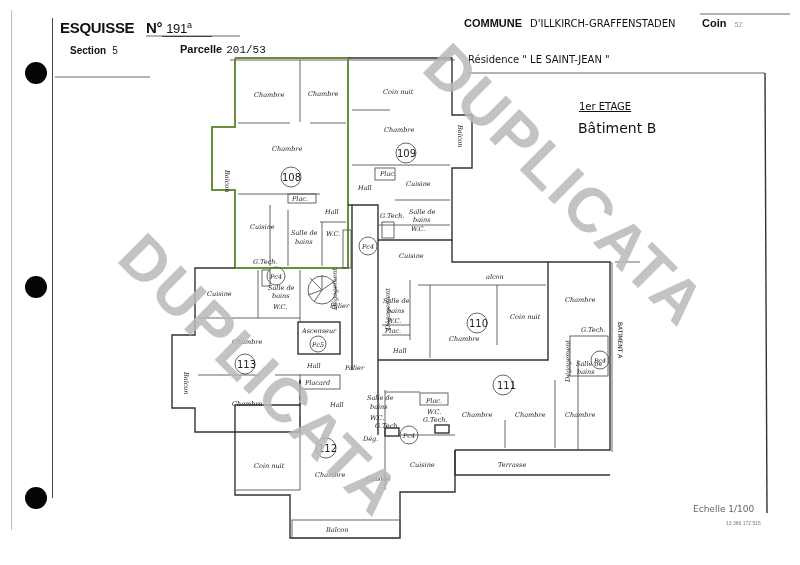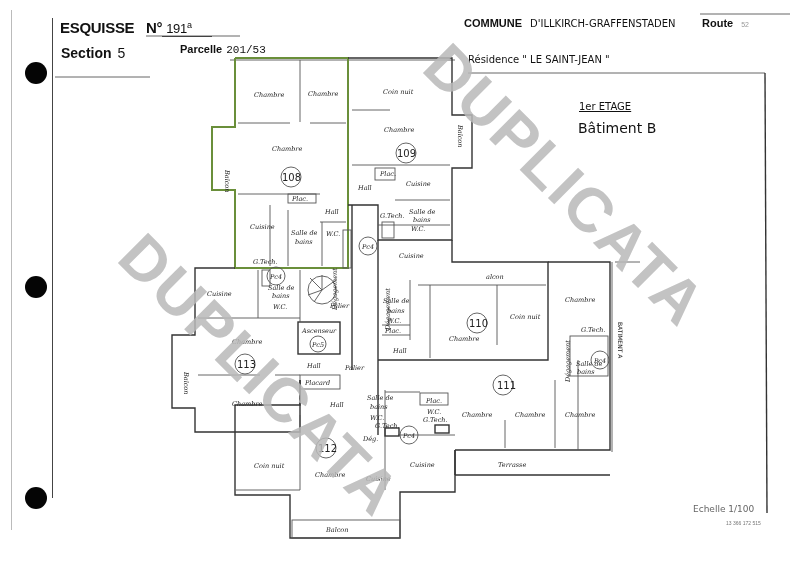--- a/index.html
+++ b/index.html
@@ -5,21 +5,21 @@
   html, body { margin: 0; padding: 0; background: #ffffff; }
   body { width: 800px; height: 565px; position: relative; overflow: hidden; font-family: "Liberation Sans", sans-serif; color: #111; }
   .page { position: absolute; left: 0; top: 0; width: 800px; height: 544px; }
   .hole { position: absolute; width: 22px; height: 22px; border-radius: 50%; background: #050505; left: 25px; }
   .frame-left { position: absolute; left: 52px; top: 18px; width: 1px; height: 480px; background: #444; }
   .frame-left-outer { position: absolute; left: 11px; top: 10px; width: 1px; height: 520px; background: #bbb; }
   .hdr { position: absolute; white-space: nowrap; }
   .esq { left: 60px; top: 19px; font-size: 15px; font-weight: bold; letter-spacing: -0.3px; }
   .esq .num { font-weight: normal; font-size: 13px; border-bottom: 1px solid #333; padding: 0 20px 0 4px; }
   .esq sup { font-size: 9px; font-weight: normal; }
-  .sec { left: 61px; top: 45px; font-size: 14px; font-weight: bold; }
+  .sec { left: 70px; top: 45px; font-size: 10px; font-weight: bold; }
   .sec .v { font-weight: normal; margin-left: 6px; }
   .parc { left: 180px; top: 43px; font-size: 11px; font-weight: bold; }
   .parc .v { font-weight: normal; margin-left: 4px; font-size: 11px; font-family: Liberation Mono, monospace; }
   .commune { left: 416px; top: 17px; font-size: 11px; font-weight: bold; margin-left: 48px; }
   .commune .v, .adr .v, .res .v { font-weight: normal; font-family: "DejaVu Sans", sans-serif; font-size: 10px; margin-left: 8px; }
   .adr { left: 412px; top: 37px; font-size: 11px; font-weight: bold; }
   .res { left: 468px; top: 54px; font-size: 10px; font-family: "DejaVu Sans", sans-serif; }
   .pagelbl { left: 702px; top: 17px; font-size: 11px; font-weight: bold; }
   .pagelbl .v { font-weight: normal; font-size: 7px; color: #999; margin-left: 8px; }
   .etage { left: 579px; top: 101px; font-size: 10px; font-family: "DejaVu Sans", sans-serif; text-decoration: underline; }
@@ -52,21 +52,21 @@
     <span>Section</span><span class="v">5</span>
   </div>
   <div class="hdr parc">
     <span>Parcelle</span><span class="v">201/53</span>
   </div>
   <div class="hdr commune">
     <span>COMMUNE</span><span class="v">D'ILLKIRCH-GRAFFENSTADEN</span>
   </div>
   <div class="hdr res">Résidence "  LE SAINT-JEAN "</div>
   <div class="hdr pagelbl">
-    <span>Route</span><span class="v">52</span>
+    <span>Coin</span><span class="v">52</span>
   </div>
   <div class="hdr etage">1er ETAGE</div>
   <div class="hdr bat">Bâtiment B</div>
   <div class="hdr echelle">Echelle 1/100</div>
   <div class="hdr ref">13 366 172 515</div>
 
   <svg width="800" height="565" viewBox="0 0 800 565">
 
     <g>
       <line x1="146" y1="36" x2="240" y2="36" class="wall2"></line>

